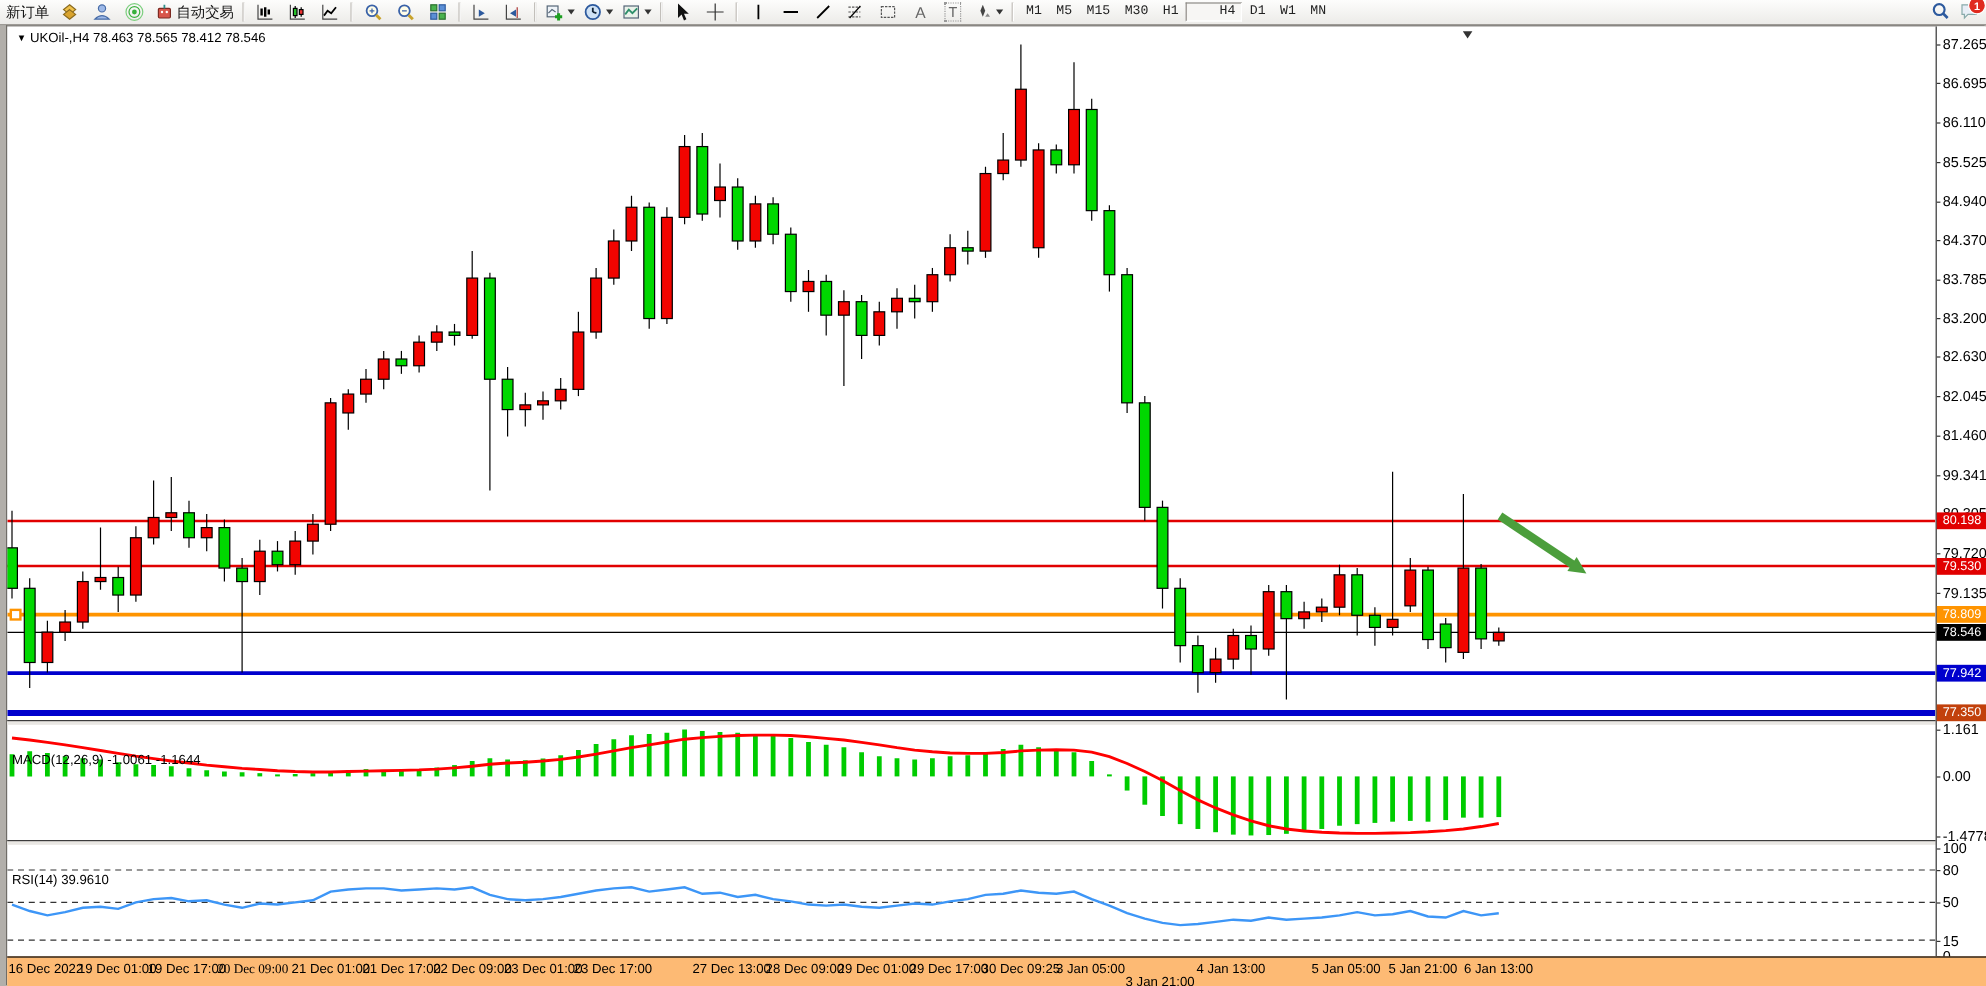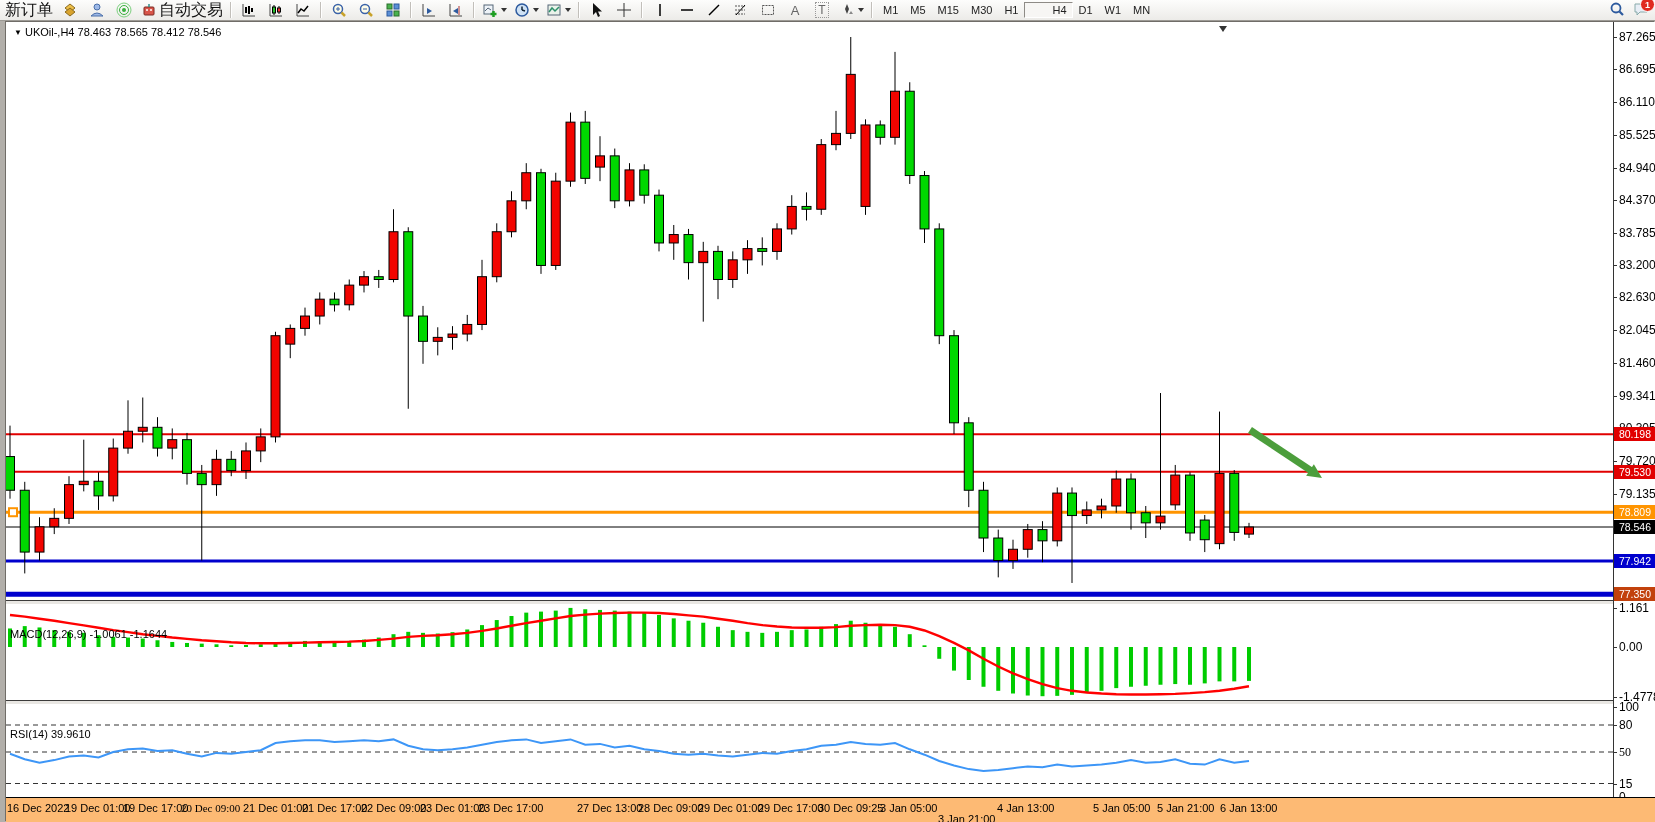--- a/index.html
+++ b/index.html
@@ -3,21 +3,21 @@
 <meta charset="utf-8">
 <style>
   html,body{margin:0;padding:0;background:#a8a5a0;font-family:"Liberation Sans",sans-serif;}
   #app{position:relative;width:1655px;height:822px;background:#b2afaa;overflow:hidden;}
   
   #toolbar{position:absolute;left:0;top:0;width:1655px;height:21px;
     background:linear-gradient(#fdfdfc,#ecebe8);border-bottom:1px solid #9d9a95;
     display:flex;align-items:center;gap:1px;padding-left:2px;box-sizing:border-box;}
   .tbtn{height:18px;min-width:20px;display:flex;align-items:center;justify-content:center;
     gap:2px;padding:0 2px;border:1px solid transparent;border-radius:2px;cursor:default;}
-  .tlabel{font-size:16px;color:#111;white-space:nowrap;}
+  .tlabel{font-size:12px;color:#111;white-space:nowrap;}
   .tsep{width:1px;height:16px;background:#c2bfba;margin:0 3px;border-right:1px solid #fff;}
   .ddarrow{width:0;height:0;border-left:3px solid transparent;border-right:3px solid transparent;
     border-top:4px solid #333;margin-left:1px;}
   .tf{font-size:11px;color:#222;padding:1px 5px;border:1px solid transparent;}
   .tf.active{background:#f7f6f4;border:1px solid #8e8b86;border-right-color:#fff;border-bottom-color:#fff;padding-left:27px;}
   #tb-right{position:absolute;right:6px;top:1px;display:flex;align-items:center;gap:8px;}
   #badge{position:absolute;right:-6px;top:-4px;width:13px;height:13px;border-radius:50%;
     background:#e02b20;color:#fff;font-size:9px;font-weight:bold;display:flex;
     align-items:center;justify-content:center;border:1px solid #fff;}
   
@@ -214,21 +214,21 @@
       <span class="tlabel" style="color:#666;font-size:12px;border:1px dotted #999;padding:0 2px;">T</span>
     </div>
     <div class="tbtn">
       <svg class="icon16" viewBox="0 0 16 16">
           <polygon points="8,2 10,7 8,12 6,7" fill="#444"></polygon>
           <polygon points="12,9 14,12 10,12" fill="#888"></polygon>
         </svg>
       <span class="ddarrow"></span>
     </div>
     <div class="tsep"></div>
-    <div id="tf-group" style="display:flex;align-items:center;">
+    <div id="tf-group" style="display:flex;align-items:center;font-family:Liberation Mono, monospace;">
       <span class="tf">M1</span>
       <span class="tf">M5</span>
       <span class="tf">M15</span>
       <span class="tf">M30</span>
       <span class="tf">H1</span>
       <span class="tf active">H4</span>
       <span class="tf">D1</span>
       <span class="tf">W1</span>
       <span class="tf">MN</span>
     </div>
@@ -583,21 +583,21 @@
         <div class="axlabel" style="top: 578.874px;">1.161</div>
         <div class="axtick" style="top: 625px;"></div>
         <div class="axlabel" style="top: 618px;">0.00</div>
         <div class="axtick" style="top: 674.802px;"></div>
         <div class="axlabel" style="top: 667.802px;">-1.4778</div>
         <div class="axtick" style="top: 685px;"></div>
         <div class="axlabel" style="top: 678px;">100</div>
         <div class="axtick" style="top: 703px;"></div>
         <div class="axlabel" style="top: 696px;">80</div>
         <div class="axtick" style="top: 730px;"></div>
-        <div class="axlabel" style="top: 723px; font-family: Liberation Serif, serif;">50</div>
+        <div class="axlabel" style="top: 723px;">50</div>
         <div class="axtick" style="top: 761.5px;"></div>
         <div class="axlabel" style="top: 754.5px;">15</div>
         <div class="axtick" style="top: 775px;"></div>
         <div class="axlabel" style="top: 768px;">0</div>
         <div class="pricetag" style="top: 405.165px; background: rgb(225, 0, 0);">80.198</div>
         <div class="pricetag" style="top: 442.707px; background: rgb(225, 0, 0);">79.530</div>
         <div class="pricetag" style="top: 483.227px; background: rgb(255, 148, 0);">78.809</div>
         <div class="pricetag" style="top: 498.008px; background: rgb(0, 0, 0);">78.546</div>
         <div class="pricetag" style="top: 531.953px; background: rgb(0, 0, 205);">77.942</div>
         <div class="pricetag" style="top: 565.223px; background: #c2410c;">77.350</div>

